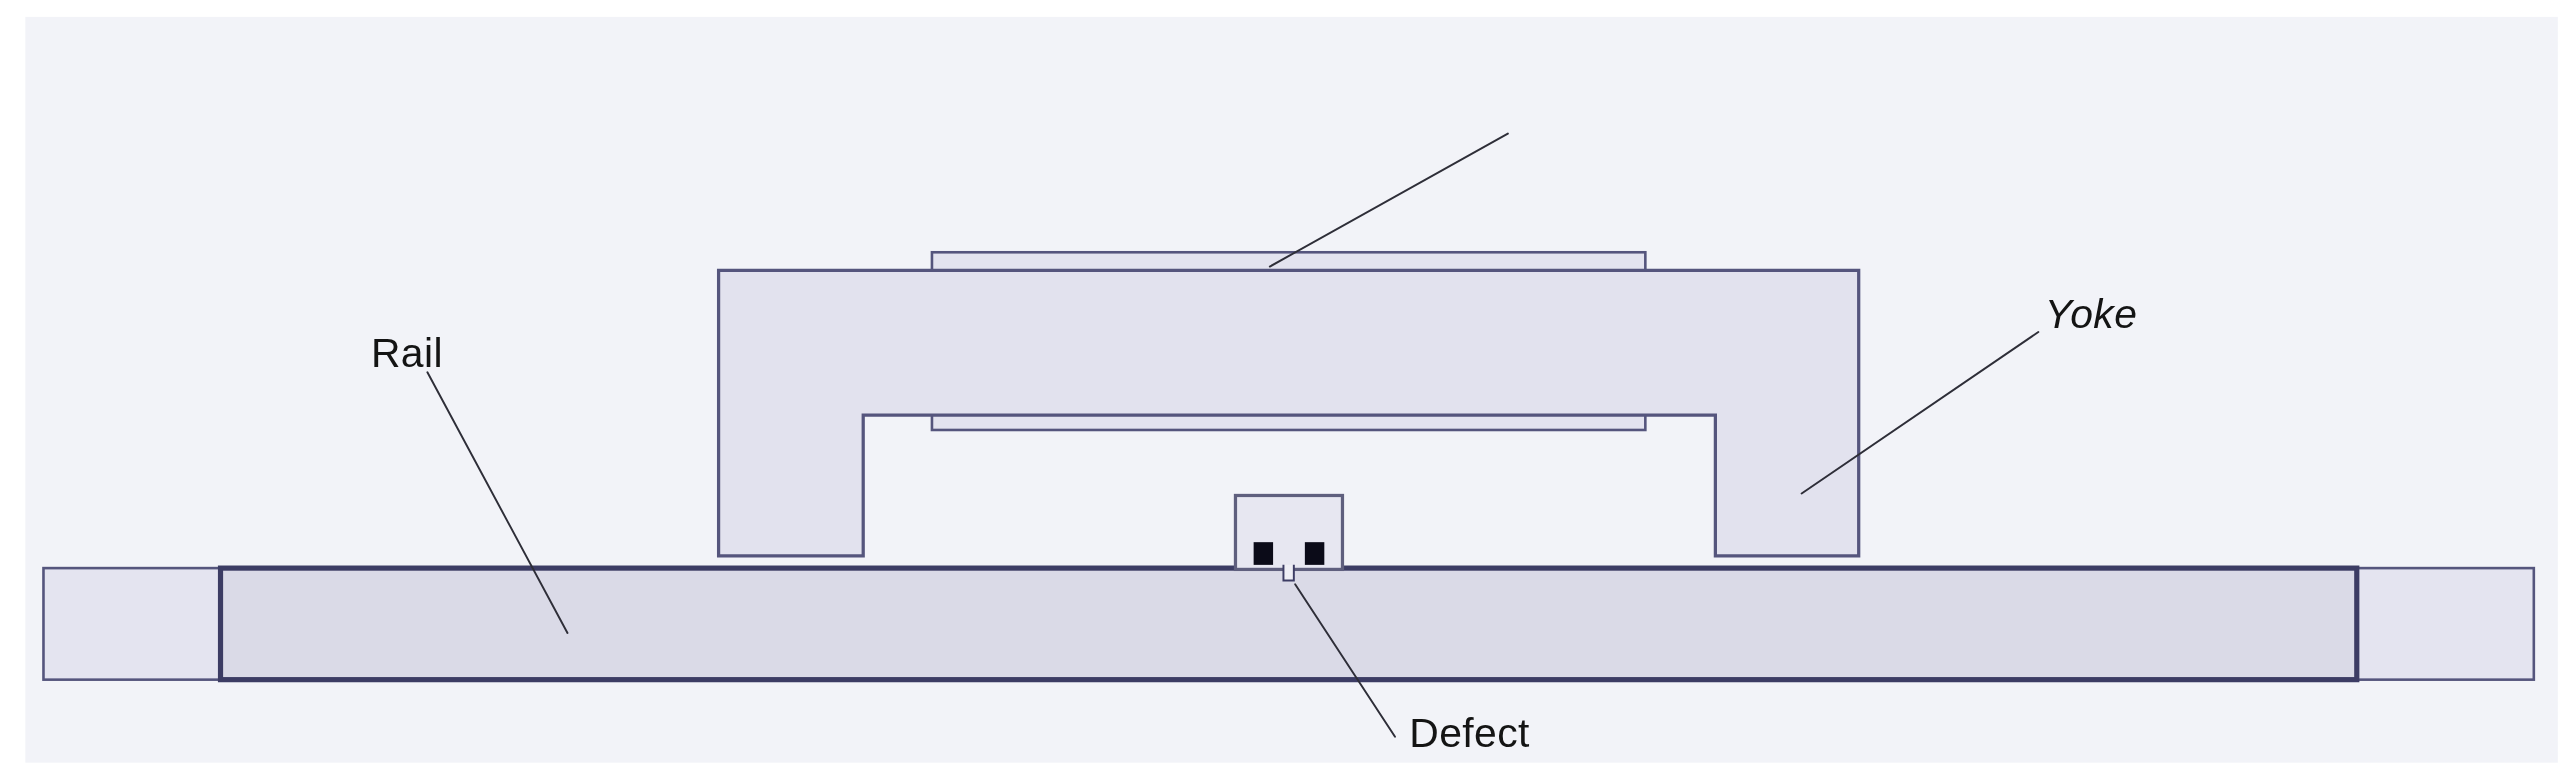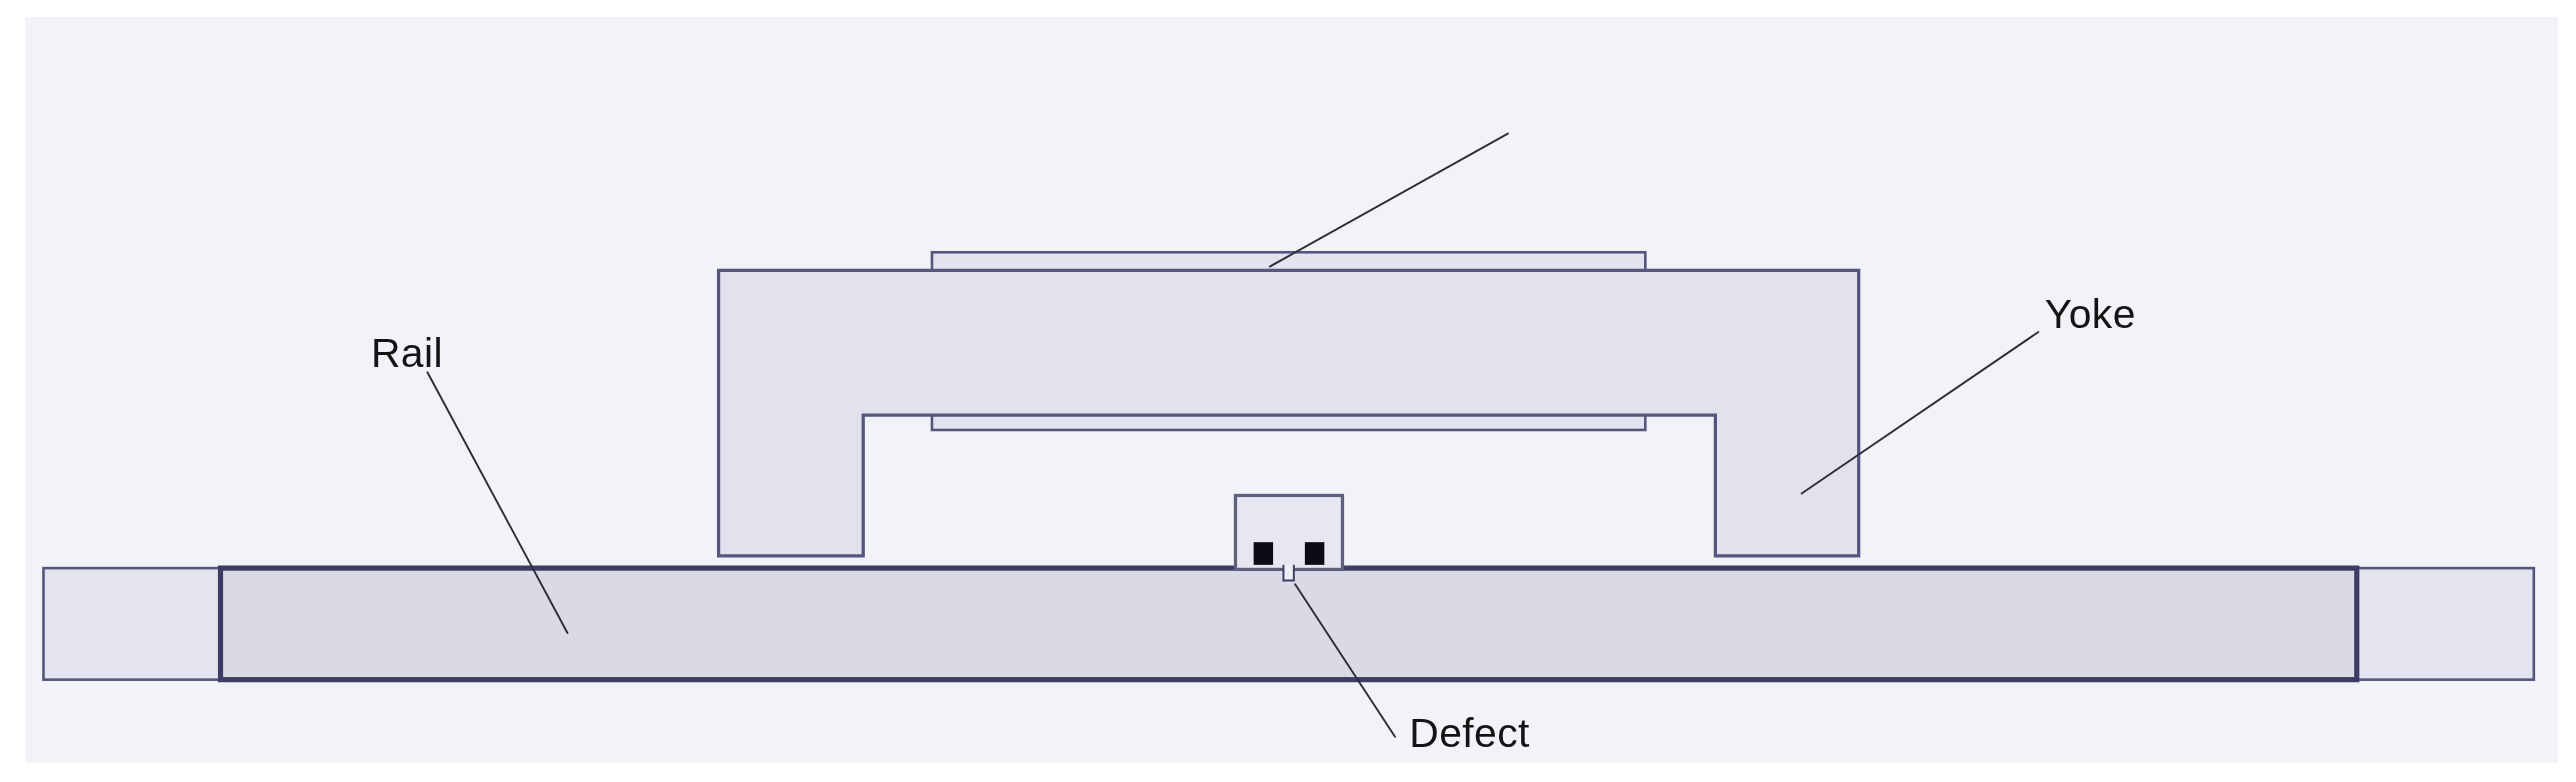--- a/index.html
+++ b/index.html
@@ -36,21 +36,21 @@
   }
   .lbl{
     position:absolute;
     color:var(--label-text);
     font-size:1.586vw;
     line-height:1;
     white-space:nowrap;
     letter-spacing:0.01em;
   }
   .lbl-excitation{left:58.08%;top:10.78%;}
-  .lbl-yoke{left:79.38%;top:37.65%;}
+  .lbl-yoke{left:79.38%;top:37.65%;font-style:italic;}
   .lbl-rail{left:14.40%;top:42.62%;}
   .lbl-defect{left:54.71%;top:91.13%;}
 </style>
 </head>
 <body>
 
 <div class="stage">
 
   <svg viewBox="0 0 3972 1206" preserveAspectRatio="xMidYMid meet">
 

